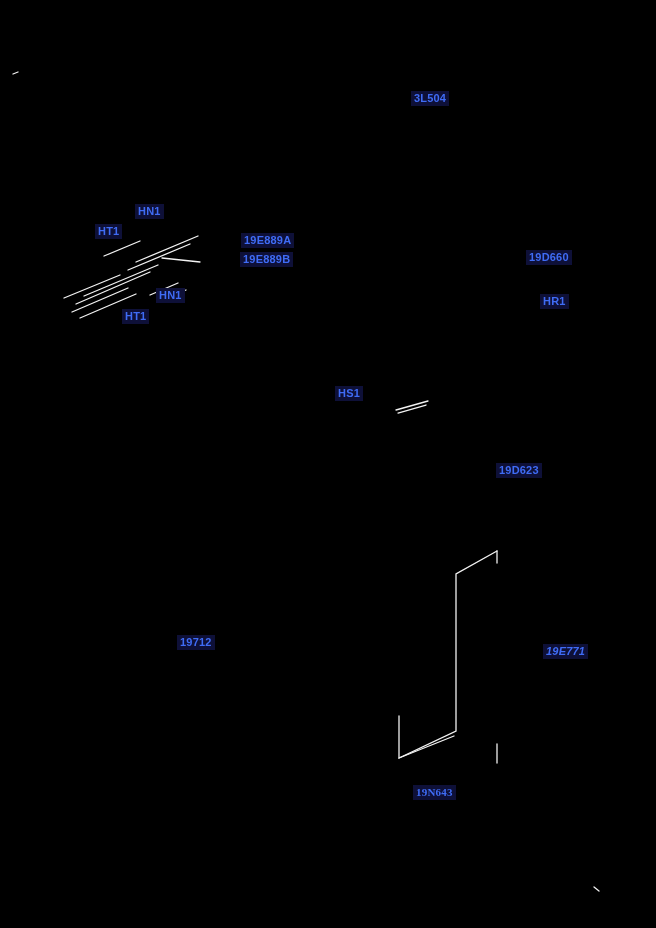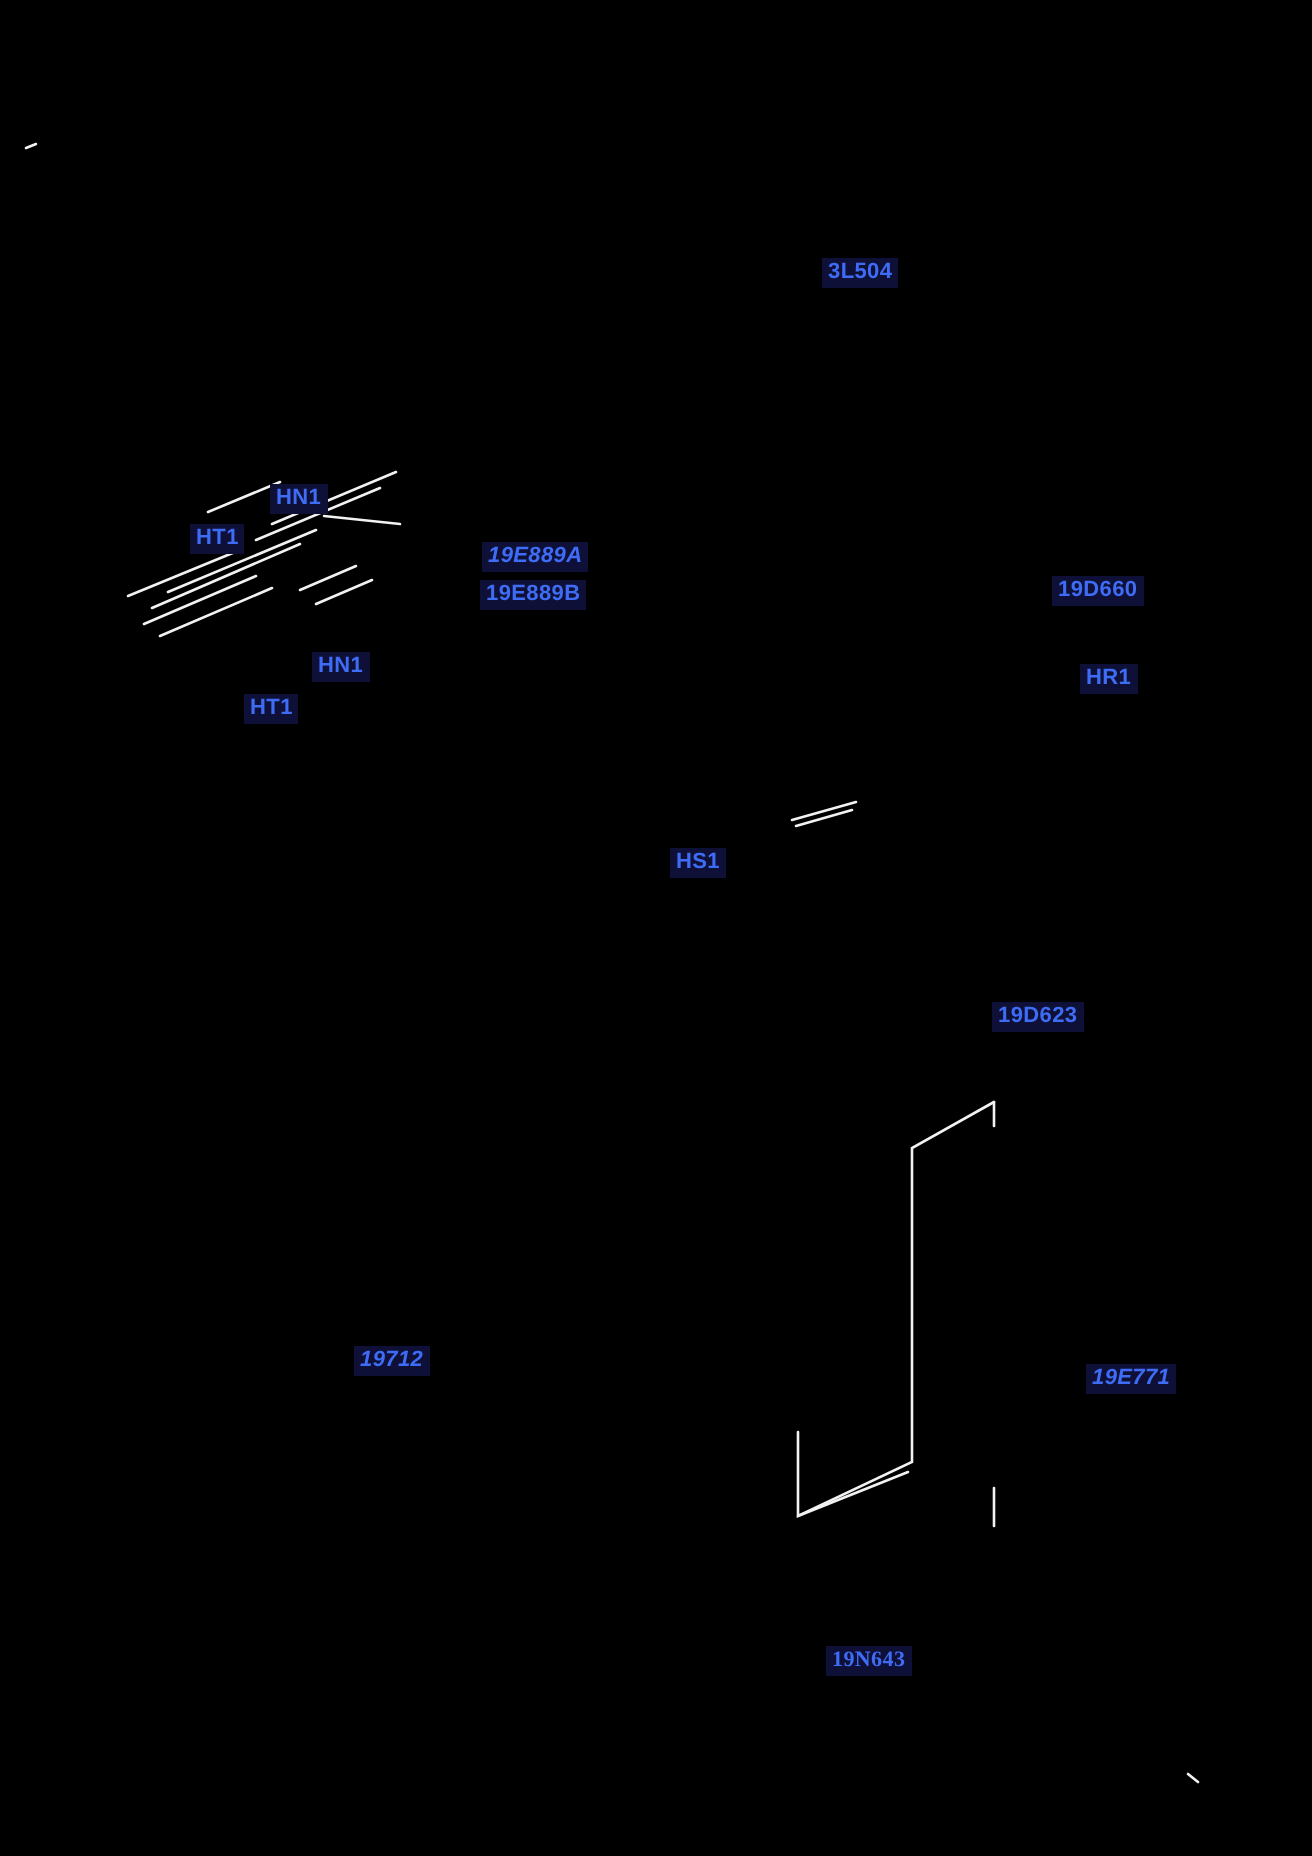--- a/index.html
+++ b/index.html
@@ -20,21 +20,20 @@
     display: inline-block;
     font-size: 11px;
     font-weight: bold;
     line-height: 13px;
     padding: 1px 3px;
     color: var(--label-text-color, #3f6cf5);
     background: var(--label-bg-color, #0e1038);
     white-space: nowrap;
     cursor: pointer;
     letter-spacing: 0.2px;
-    margin-top: 38px;
   }
   svg.linework {
     position: absolute;
     left: 0;
     top: 0;
     pointer-events: none;
   }
   svg.linework line,
   svg.linework path,
   svg.linework polyline {
@@ -85,35 +84,35 @@
       <line x1="594" y1="887" x2="599" y2="891"></line>
     </g>
   </svg>
 
   <div class="part-label" style="left:411px; top:91px;">3L504</div>
 
   <div class="part-label" style="left:135px; top:204px;">HN1</div>
 
   <div class="part-label" style="left:95px; top:224px;">HT1</div>
 
-  <div class="part-label" style="left:241px; top:233px;font-style:italic;">19E889A</div>
+  <div class="part-label" style="left:241px; top:233px;">19E889A</div>
 
   <div class="part-label" style="left:240px; top:252px;text-align:center;">19E889B</div>
 
   <div class="part-label" style="left:526px; top:250px;">19D660</div>
 
   <div class="part-label" style="left:540px; top:294px;">HR1</div>
 
   <div class="part-label" style="left:156px; top:288px;">HN1</div>
 
   <div class="part-label" style="left:122px; top:309px;">HT1</div>
 
   <div class="part-label" style="left:335px; top:386px;">HS1</div>
 
   <div class="part-label" style="left:496px; top:463px;">19D623</div>
 
-  <div class="part-label" style="left:177px; top:635px;font-style:italic;">19712</div>
+  <div class="part-label" style="left:177px; top:635px;">19712</div>
 
   <div class="part-label" style="left:543px; top:644px;font-style:italic;">19E771</div>
 
   <div class="part-label" style="left:413px; top:785px;font-family:Liberation Serif, serif;">19N643</div>
 
 </div>
 
 </body></html>

